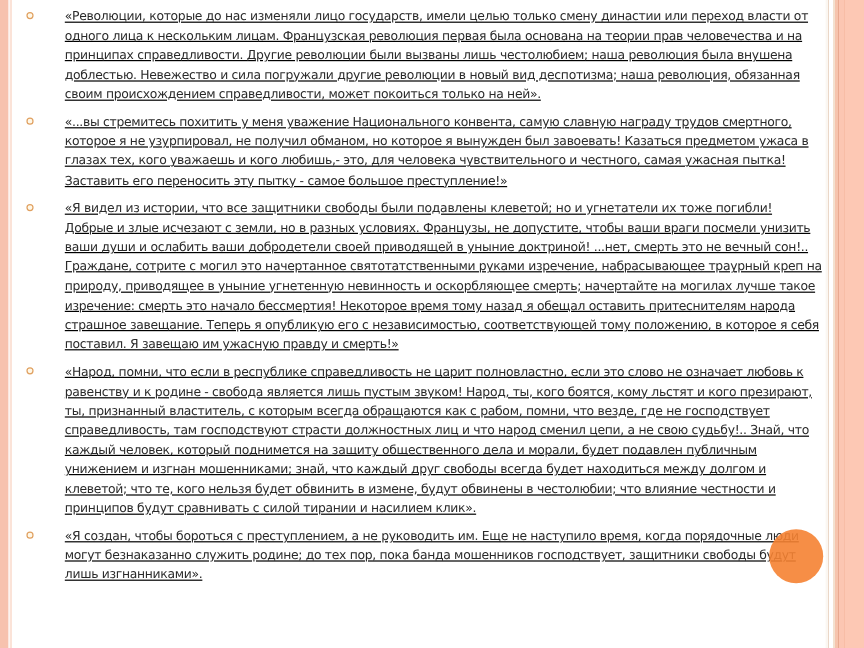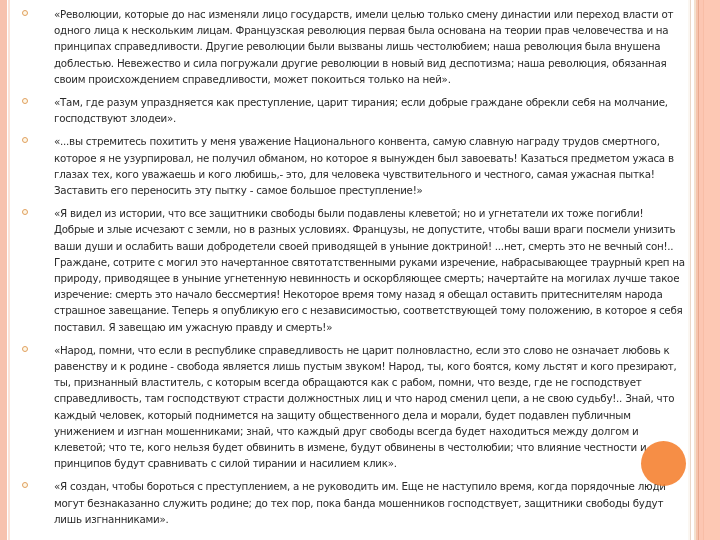--- a/index.html
+++ b/index.html
@@ -23,21 +23,21 @@
       #ead7c8 2px, #ead7c8 3px,
       #ffffff 3px, #ffffff 6px,
       #f3e1cf 6px, #f3e1cf 8px,
       #f6c4ad 8px, #f6c4ad 10px,
       #e9a98f 10px, #e9a98f 11px,
       #fcc6b2 11px, #fcc6b2 15px,
       #f8bda6 15px, #f8bda6 16px,
       #fdc8b4 16px, #fdc8b4 32px);
   }
   .content {
-    position: absolute; left: 20px; top: 6px; width: 665px;
+    position: absolute; left: 20px; top: 6px; width: 665px; text-decoration: underline;
   }
   .para {
     position: relative;
     padding-left: 34px;
     font-size: 10.3px;
     line-height: 16.2px;
     color: #2a2a2a;
     margin-bottom: 7px;
     letter-spacing: -0.25px;
   }
@@ -62,24 +62,20 @@
 <div class="left-strip-thin"></div>
 <div class="right-frame"></div>
 
 <div class="content">
   <div class="para">
     <span class="bullet"></span>
     <span>«Революции, которые до нас изменяли лицо государств, имели целью только смену династии или переход власти от одного лица к нескольким лицам. Французская революция первая была основана на теории прав человечества и на принципах справедливости. Другие революции были вызваны лишь честолюбием; наша революция была внушена доблестью. Невежество и сила погружали другие революции в новый вид деспотизма; наша революция, обязанная своим происхождением справедливости, может покоиться только на ней».</span>
   </div>
   <div class="para">
     <span class="bullet"></span>
-    <span>«Там, где разум упраздняется как преступление, царит тирания; если добрые граждане обрекли себя на молчание, господствуют злодеи».</span>
-  </div>
-  <div class="para">
-    <span class="bullet"></span>
     <span>«...вы стремитесь похитить у меня уважение Национального конвента, самую славную награду трудов смертного, которое я не узурпировал, не получил обманом, но которое я вынужден был завоевать! Казаться предметом ужаса в глазах тех, кого уважаешь и кого любишь,- это, для человека чувствительного и честного, самая ужасная пытка! Заставить его переносить эту пытку - самое большое преступление!»</span>
   </div>
   <div class="para">
     <span class="bullet"></span>
     <span>«Я видел из истории, что все защитники свободы были подавлены клеветой; но и угнетатели их тоже погибли! Добрые и злые исчезают с земли, но в разных условиях. Французы, не допустите, чтобы ваши враги посмели унизить ваши души и ослабить ваши добродетели своей приводящей в уныние доктриной! ...нет, смерть это не вечный сон!.. Граждане, сотрите с могил это начертанное святотатственными руками изречение, набрасывающее траурный креп на природу, приводящее в уныние угнетенную невинность и оскорбляющее смерть; начертайте на могилах лучше такое изречение: смерть это начало бессмертия! Некоторое время тому назад я обещал оставить притеснителям народа страшное завещание. Теперь я опубликую его с независимостью, соответствующей тому положению, в которое я себя поставил. Я завещаю им ужасную правду и смерть!»</span>
   </div>
   <div class="para">
     <span class="bullet"></span>
     <span>«Народ, помни, что если в республике справедливость не царит полновластно, если это слово не означает любовь к равенству и к родине - свобода является лишь пустым звуком! Народ, ты, кого боятся, кому льстят и кого презирают, ты, признанный властитель, с которым всегда обращаются как с рабом, помни, что везде, где не господствует справедливость, там господствуют страсти должностных лиц и что народ сменил цепи, а не свою судьбу!.. Знай, что каждый человек, который поднимется на защиту общественного дела и морали, будет подавлен публичным унижением и изгнан мошенниками; знай, что каждый друг свободы всегда будет находиться между долгом и клеветой; что те, кого нельзя будет обвинить в измене, будут обвинены в честолюбии; что влияние честности и принципов будут сравнивать с силой тирании и насилием клик».</span>
   </div>

